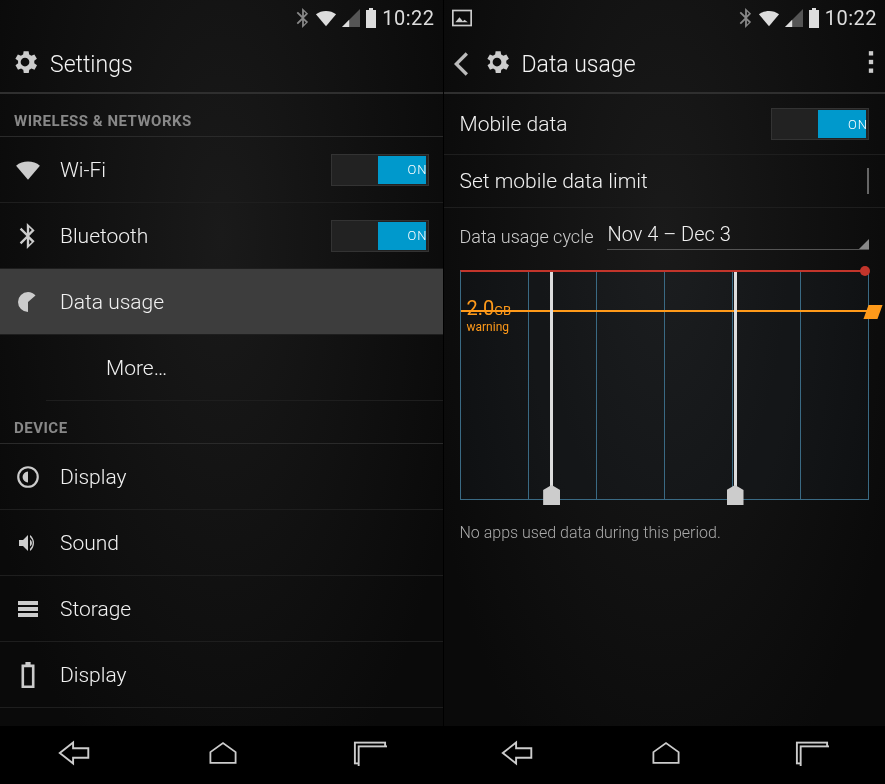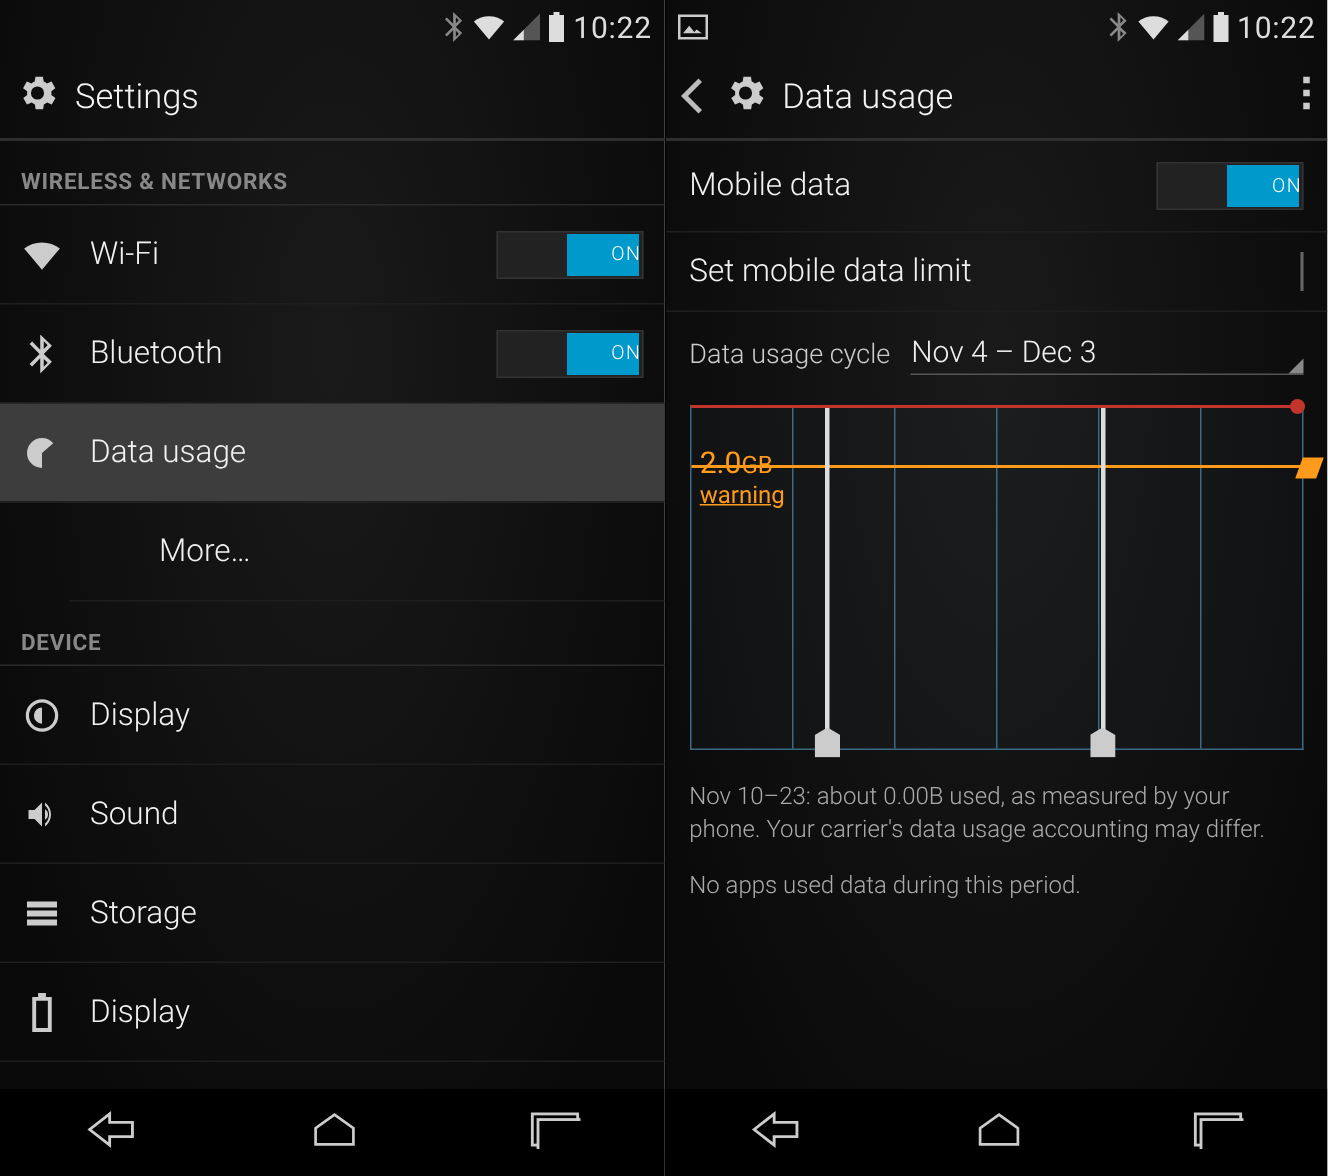--- a/index.html
+++ b/index.html
@@ -177,22 +177,22 @@
   }
   .warning-handle {
     position:absolute; right:-12px; top:33px;
     width:14px;height:14px;background:#ff9a1a;
     transform: skewX(-20deg);
   }
   .warning-label {
     position:absolute; top:24px; left:6px;
     color:#ff9a1a; font-size:20px; font-weight:400;
   }
-  .warning-label small { font-size:16px; font-weight:400; }
-  .warning-sub { position:absolute; top:48px; left:6px; color:#ff9a1a; font-size:16px;text-decoration:underline; }
+  .warning-label small { font-size:13px; font-weight:400; }
+  .warning-sub { position:absolute; top:48px; left:6px; color:#ff9a1a; font-size:12px; }
   .slider {
     position:absolute; bottom:-4px; width:3px; top:0; background:#ddd;
   }
   .slider::after {
     content:''; position:absolute; bottom:-2px; left:-7px;
     width:17px;height:20px;background:#ccc;
     clip-path: polygon(50% 0, 100% 25%, 100% 100%, 0 100%, 0 25%);
   }
 
   .summary {
@@ -462,21 +462,20 @@
       <div class="warning-handle"></div>
       <div class="warning-label">
         <span>2.0</span><small>GB</small>
       </div>
       <div class="warning-sub">warning</div>
       <div class="slider" style="left:22%"></div>
       <div class="slider" style="left:67%"></div>
     </div>
   </div>
 
-  <div class="summary">Nov 10–23: about 0.00B used, as measured by your phone. Your carrier's data usage accounting may differ.</div>
   <div class="summary" style="padding-top:12px">No apps used data during this period.</div>
 
   <div class="navbar">
     <span>
       <svg width="38" height="30" viewBox="0 0 40 30">
           <path d="M18 4l-14 11 14 11v-6h16V10H18V4z" fill="none" stroke="#ccc" stroke-width="2"></path>
         </svg>
     </span>
     <span>
       <svg width="36" height="30" viewBox="0 0 40 30">

